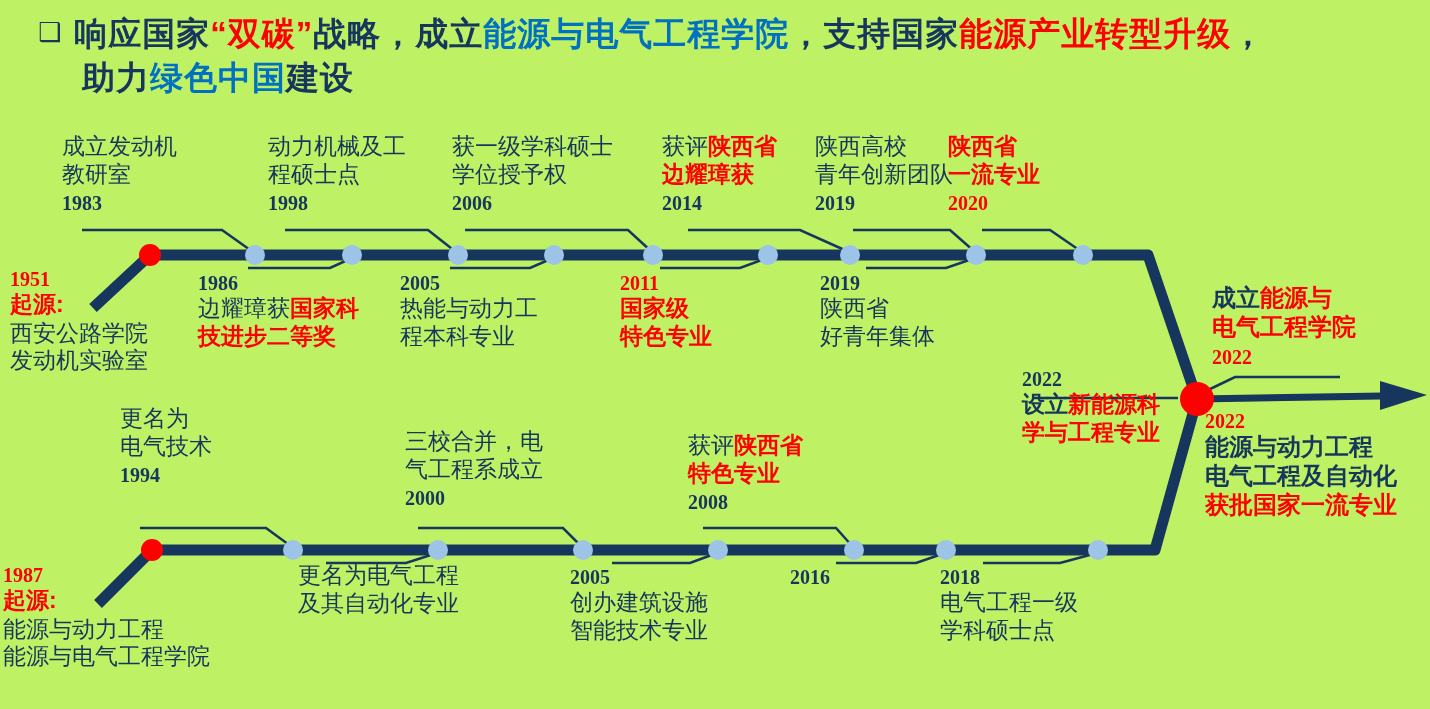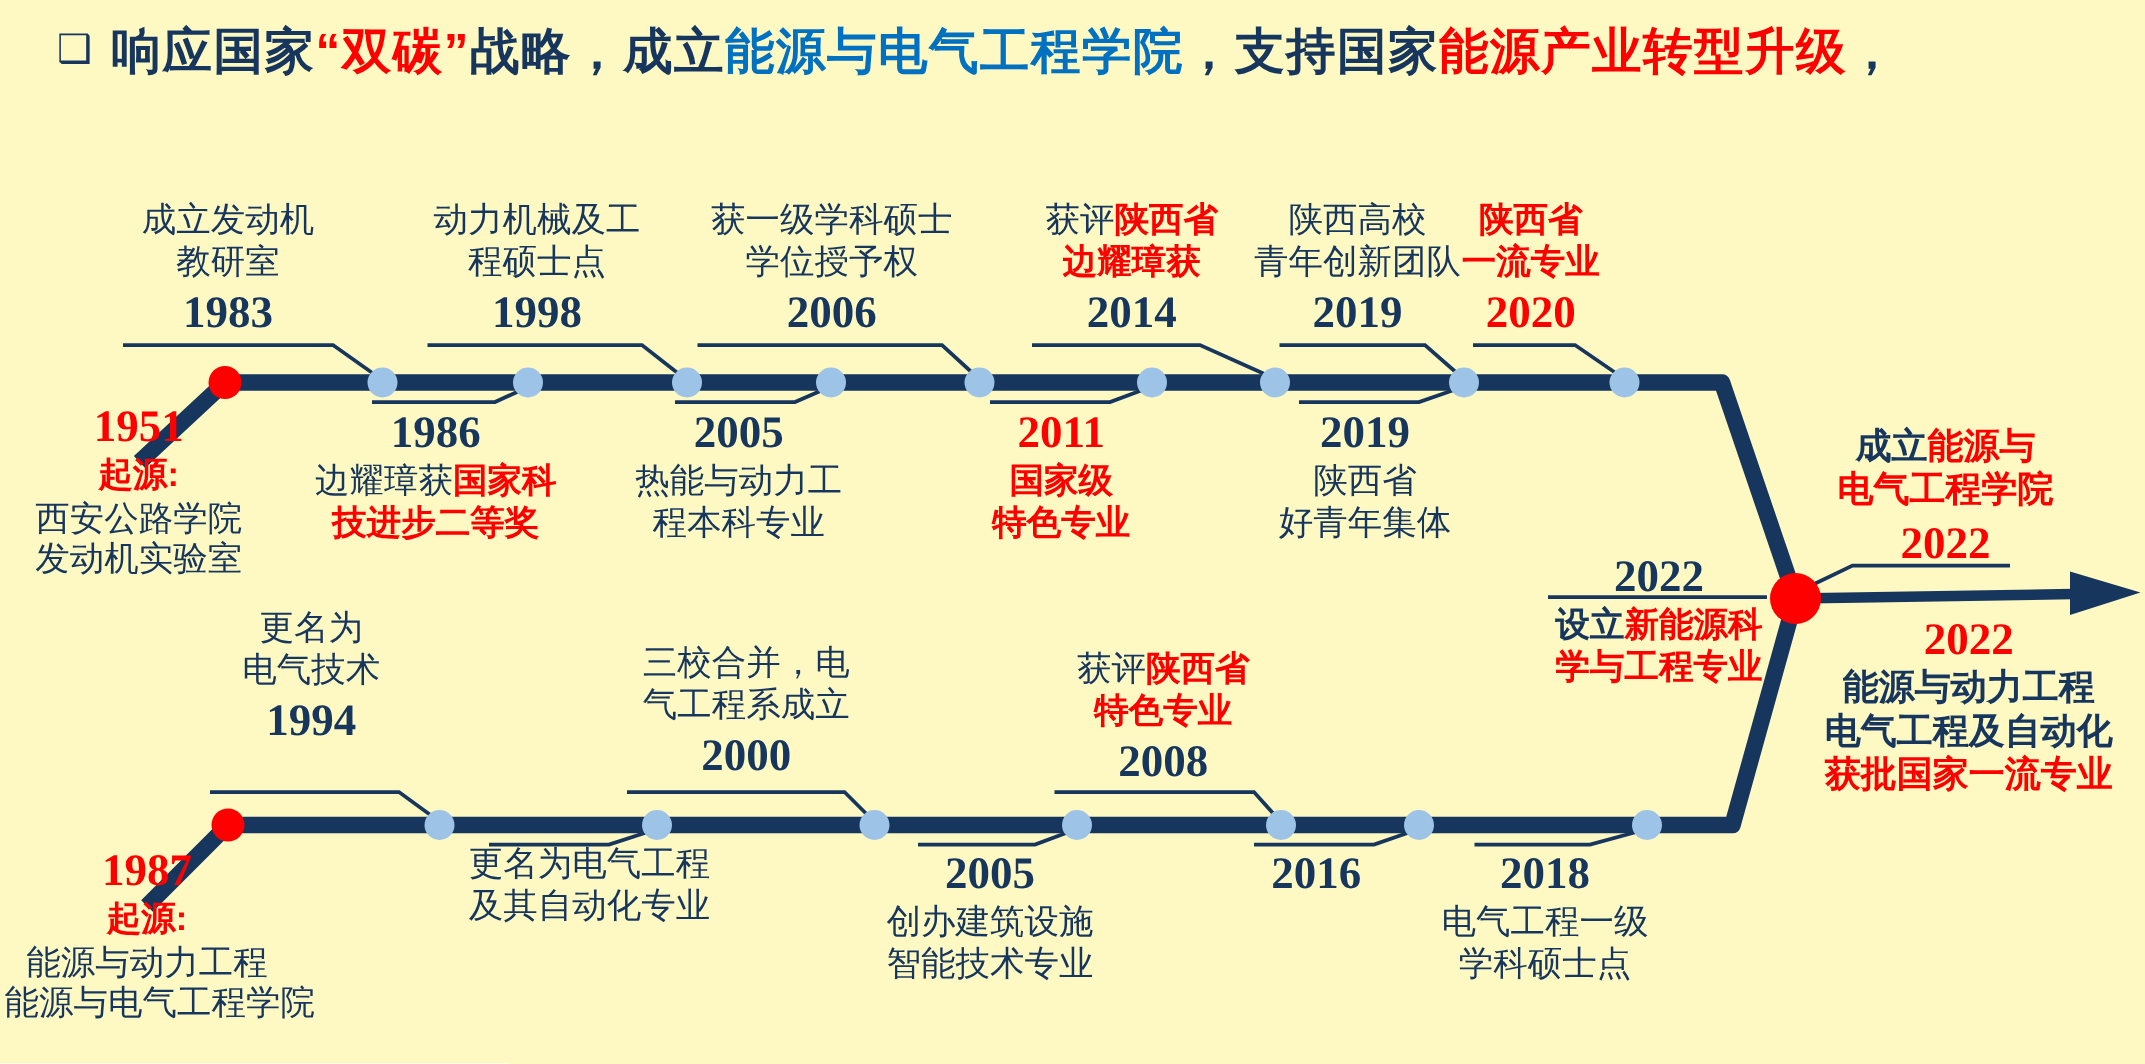--- a/index.html
+++ b/index.html
@@ -1,29 +1,29 @@
 <!DOCTYPE html>
 <html><head>
 <meta charset="utf-8">
 <style>
   *{margin:0;padding:0;box-sizing:border-box}
   html,body{width:1430px;height:709px;background:#fff;overflow:hidden;
     font-family:"Liberation Sans","DejaVu Sans",sans-serif;}
-  .stage{position:relative;width:1430px;height:709px;background:#fef9c3}
+  .stage{position:relative;width:1430px;height:709px;background:#bef264}
   .layer{position:absolute;left:0;top:0}
   .red{color:#FF0000}
   .blue{color:#0070C0}
   .b{font-weight:bold}
   .title{position:absolute;left:38px;top:12px;font-weight:bold;font-size:33px;
     color:#17365D;line-height:1.32;letter-spacing:1px}
   .title .bullet{font-size:26px;margin-right:12px;position:relative;top:-4px}
   .t-line2{margin-left:44px}
-  .ms{position:absolute;text-align:center;color:#17365D;font-size:23px;line-height:1.2;white-space:nowrap}
+  .ms{position:absolute;text-align:left;color:#17365D;font-size:23px;line-height:1.2;white-space:nowrap}
   .ms .year{font-family:"Liberation Serif","DejaVu Serif",serif;font-weight:bold;
-    font-size:30px;color:#17365D;margin-top:3px}
+    font-size:20px;color:#17365D;margin-top:3px}
   .ms .year.red{color:#FF0000}
   .ms .origin{font-weight:bold;color:#FF0000;margin-bottom:1px}
   .conn{fill:none;stroke:#17365D;stroke-width:2.5}
   .tl{fill:none;stroke:#17365D;stroke-width:11;stroke-linejoin:round}
   .dot{fill:#9DC3E6}
   .dot-red{fill:#FF0000}
   .big{font-size:24px;font-weight:bold}
 </style>
 </head>
 <body>
@@ -82,20 +82,23 @@
     <circle class="dot" cx="946" cy="550" r="10"></circle>
     <circle class="dot" cx="1098" cy="550" r="10"></circle>
 
     <circle class="dot-red" cx="1197" cy="399" r="17"></circle>
   </svg>
 
   <div class="title">
     <div>
       <span class="bullet">❑</span><span>响应国家</span><span class="red">“双碳”</span><span>战略，成立</span><span class="blue">能源与电气工程学院</span><span>，支持国家</span><span class="red">能源产业转型升级</span><span>，</span>
     </div>
+    <div class="t-line2">
+      <span>助力</span><span class="blue">绿色中国</span><span>建设</span>
+    </div>
   </div>
 
   <div class="ms" style="left:62px;top:133px;width:180px">
     <div><span>成立发动机</span><br><span>教研室</span></div>
     <div class="year">1983</div>
   </div>
 
   <div class="ms" style="left:268px;top:133px;width:180px">
     <div><span>动力机械及工</span><br><span>程硕士点</span></div>
     <div class="year">1998</div>

